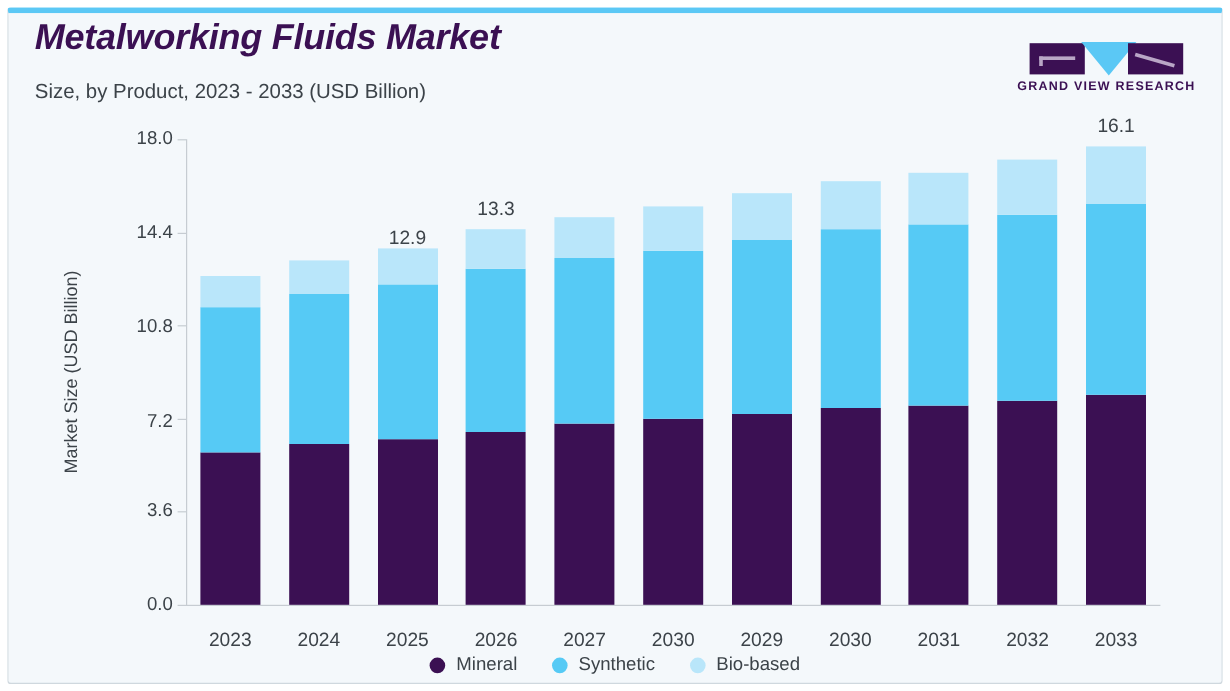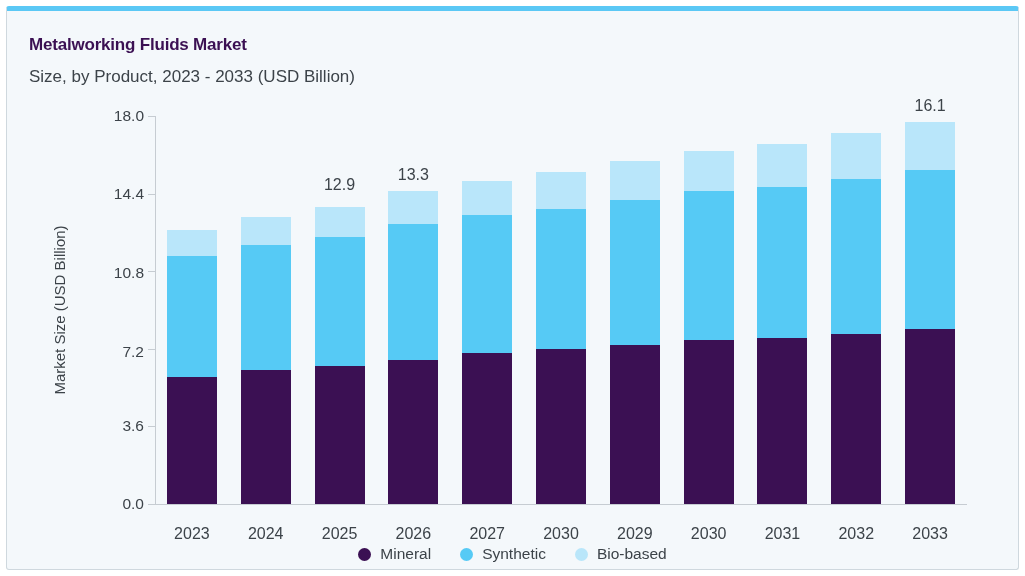--- a/index.html
+++ b/index.html
@@ -21,23 +21,23 @@
     background: #f4f8fb;
     border: 1px solid #cfd8de;
     border-top: 5px solid #5bc8f5;
     border-radius: 3px;
     overflow: hidden;
   }
 
   
   #header { position: absolute; left: 0; top: 0; width: 100%; height: 92px; }
   #title {
-    position: absolute; left: 22px; top: 24px;
-    font-size: 17px; font-weight: bold;
-    color: #3b1053; letter-spacing: -0.2px;
+    position: absolute; left: 22px; top: 4px;
+    font-size: 30px; font-weight: bold;
+    color: #3b1053; letter-spacing: -0.2px; font-style: italic;
   }
   #subtitle {
     position: absolute; left: 22px; top: 56px;
     font-size: 17px; color: #3c4349; font-weight: 400;
   }
 
   
   #logo { position: absolute; right: 18px; top: 22px; width: 156px; height: 52px; }
   .logo-row { position: relative; width: 156px; height: 30px; }
   .gmark, .rmark {
@@ -123,20 +123,28 @@
 </head>
 <body>
 
 <div id="page">
   <div id="frame">
 
     <div id="header">
       <div id="title">Metalworking Fluids Market</div>
       <div id="subtitle">Size, by Product, 2023 - 2033 (USD Billion)</div>
 
+      <div id="logo">
+        <div class="logo-row">
+          <span class="gmark"></span>
+          <span class="vmark"></span>
+          <span class="rmark"></span>
+        </div>
+        <div id="logo-text">GRAND VIEW RESEARCH</div>
+      </div>
     </div>
 
     <div id="ylabel">Market Size (USD Billion)</div>
 
     <div id="plot">
       <div id="axis-v"></div>
       <div id="axis-h"></div>
       <div id="ticks">
           <div class="tick-mark" style="top: 388px;"></div>
           <div class="tick-label" style="top: 388px;">0.0</div>
@@ -161,21 +169,21 @@
           <div class="bar-group" style="left: 85.7273px; width: 50px; height: 286.689px;">
             <div class="seg" style="background: rgb(59, 16, 83); height: 133.644px; bottom: 0px;"></div>
             <div class="seg" style="background: rgb(86, 202, 245); height: 125.022px; bottom: 133.644px;"></div>
             <div class="seg" style="background: rgb(185, 230, 250); height: 28.0222px; bottom: 258.667px;"></div>
             <div class="x-label">2024</div>
           </div>
           <div class="bar-group" style="left: 159.545px; width: 50px; height: 297.467px;">
             <div class="seg" style="background: rgb(59, 16, 83); height: 137.956px; bottom: 0px;"></div>
             <div class="seg" style="background: rgb(86, 202, 245); height: 129.333px; bottom: 137.956px;"></div>
             <div class="seg" style="background: rgb(185, 230, 250); height: 30.1778px; bottom: 267.289px;"></div>
-            <div class="bar-value" style="bottom: 310px;">12.9</div>
+            <div class="bar-value" style="bottom: 296px;">12.9</div>
             <div class="x-label">2025</div>
           </div>
           <div class="bar-group" style="left: 233.364px; width: 50px; height: 220px;">
             <div class="seg" style="background: rgb(59, 16, 83); height: 144.422px; bottom: 0px;"></div>
             <div class="seg" style="background: rgb(86, 202, 245); height: 135.8px; bottom: 144.422px;"></div>
             <div class="seg" style="background: rgb(185, 230, 250); height: 32.3333px; bottom: 280.222px;"></div>
             <div class="bar-value" style="bottom: 319.556px;">13.3</div>
             <div class="x-label">2026</div>
           </div>
           <div class="bar-group" style="left: 307.182px; width: 50px; height: 323.333px;">

